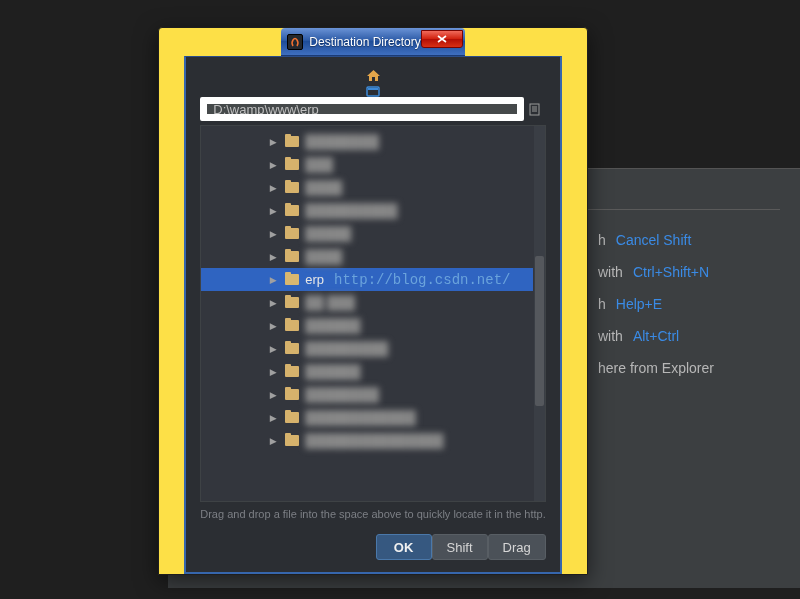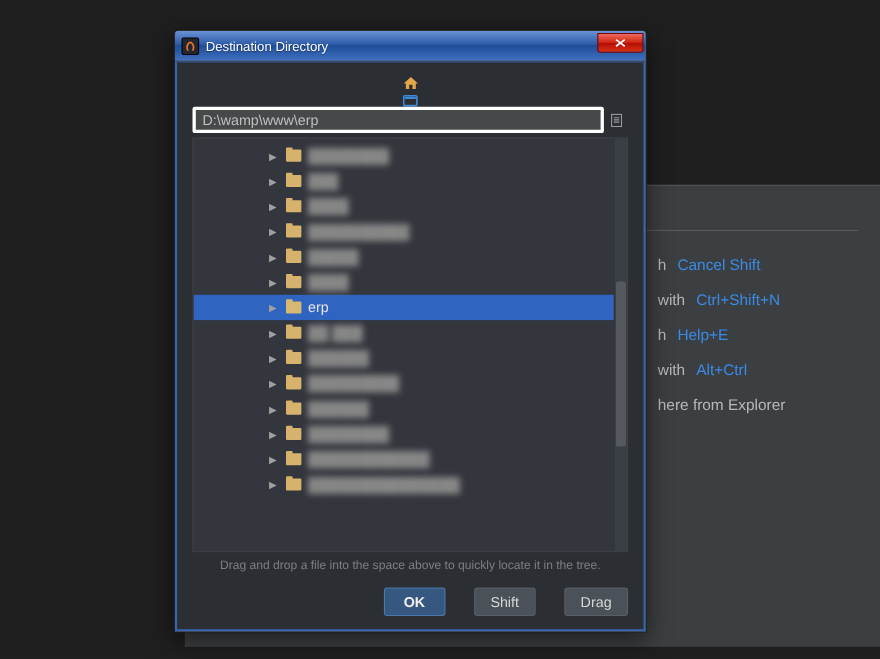--- a/index.html
+++ b/index.html
@@ -44,25 +44,26 @@
     font-weight: 500;
   }
 
   
   .dialog {
     position: absolute;
     left: 158px; top: 27px;
     width: 430px; height: 548px;
     border: 1px solid #1e1e1e;
     border-radius: 4px 4px 0 0;
-    background: #737373;
+    background: #fde047;
     box-shadow: 0 6px 22px rgba(0,0,0,0.55);
     display: flex;
     flex-direction: column;
     overflow: hidden;
+    align-items: center;
   }
   .titlebar {
     height: 28px;
     background: linear-gradient(to bottom, #6a93d6 0%, #2e5ca8 45%, #1e4d99 50%, #3f6fbf 100%);
     display: flex;
     align-items: center;
     padding: 0 2px 0 6px;
     color: #fff;
     font-size: 12px;
     border-bottom: 1px solid #1a3a75;
@@ -134,21 +135,21 @@
 
   .path-row {
     display: flex;
     align-items: center;
     margin-bottom: 4px;
   }
   .path-input {
     flex: 1;
     height: 24px;
     background: #45494a;
-    border: 3px solid #ffffff;
+    border: 7px solid #ffffff;
     color: #bfbfbf;
     padding: 0 6px;
     font-size: 13px;
     font-family: inherit;
     border-radius: 2px;
   }
   .path-row .hist-btn {
     width: 22px; height: 24px;
     display: flex; align-items: center; justify-content: center;
     color: #8a8d92;
@@ -229,21 +230,21 @@
   .hint-text {
     text-align: center;
     color: #7c7f85;
     font-size: 11px;
     padding: 6px 0 10px 0;
   }
 
   .button-row {
     display: flex;
     justify-content: flex-end;
-    gap: 26px;
+    gap: 0;
     padding-top: 4px;
   }
   .btn {
     height: 26px;
     padding: 0 14px;
     background: #4b5158;
     color: #d6d6d6;
     border: 1px solid #585e64;
     border-radius: 3px;
     font-size: 13px;
@@ -395,20 +396,21 @@
           </div>
           <div class="tree-item">
             <span class="expander">▶</span>
             <span class="folder-icon"></span>
             <span class="label blur">████</span>
           </div>
           <div class="tree-item selected">
             <span class="expander">▶</span>
             <span class="folder-icon"></span>
             <span class="label">erp</span>
+            <span class="watermark">http://blog.csdn.net/</span>
           </div>
           <div class="tree-item">
             <span class="expander">▶</span>
             <span class="folder-icon"></span>
             <span class="label blur">██ ███</span>
           </div>
           <div class="tree-item">
             <span class="expander">▶</span>
             <span class="folder-icon"></span>
             <span class="label blur">██████</span>
@@ -437,21 +439,21 @@
             <span class="expander">▶</span>
             <span class="folder-icon"></span>
             <span class="label blur">███████████████</span>
           </div>
         </div>
       <div class="tree-scroll">
         <div class="tree-thumb"></div>
       </div>
     </div>
 
-    <div class="hint-text">Drag and drop a file into the space above to quickly locate it in the tree.</div>
+    <div class="hint-text">Drag and drop a file into the space above to quickly locate it in the http.</div>
 
     <div class="button-row">
       <div class="btn primary">OK</div>
       <div class="btn">Shift</div>
       <div class="btn">Drag</div>
     </div>
   </div>
 </div>
 
 </body></html>

